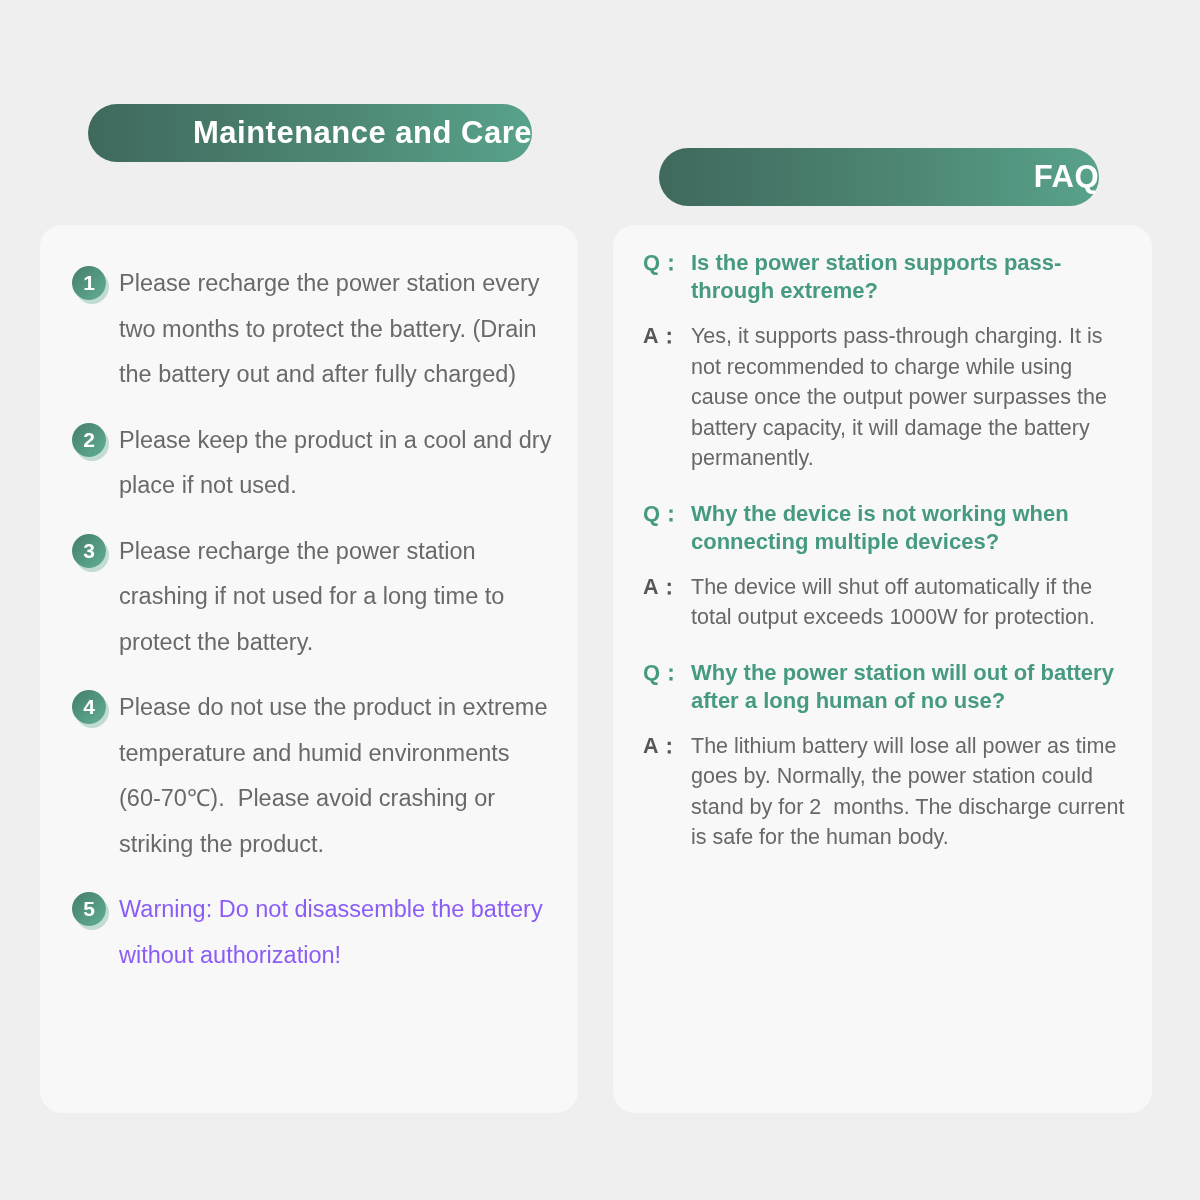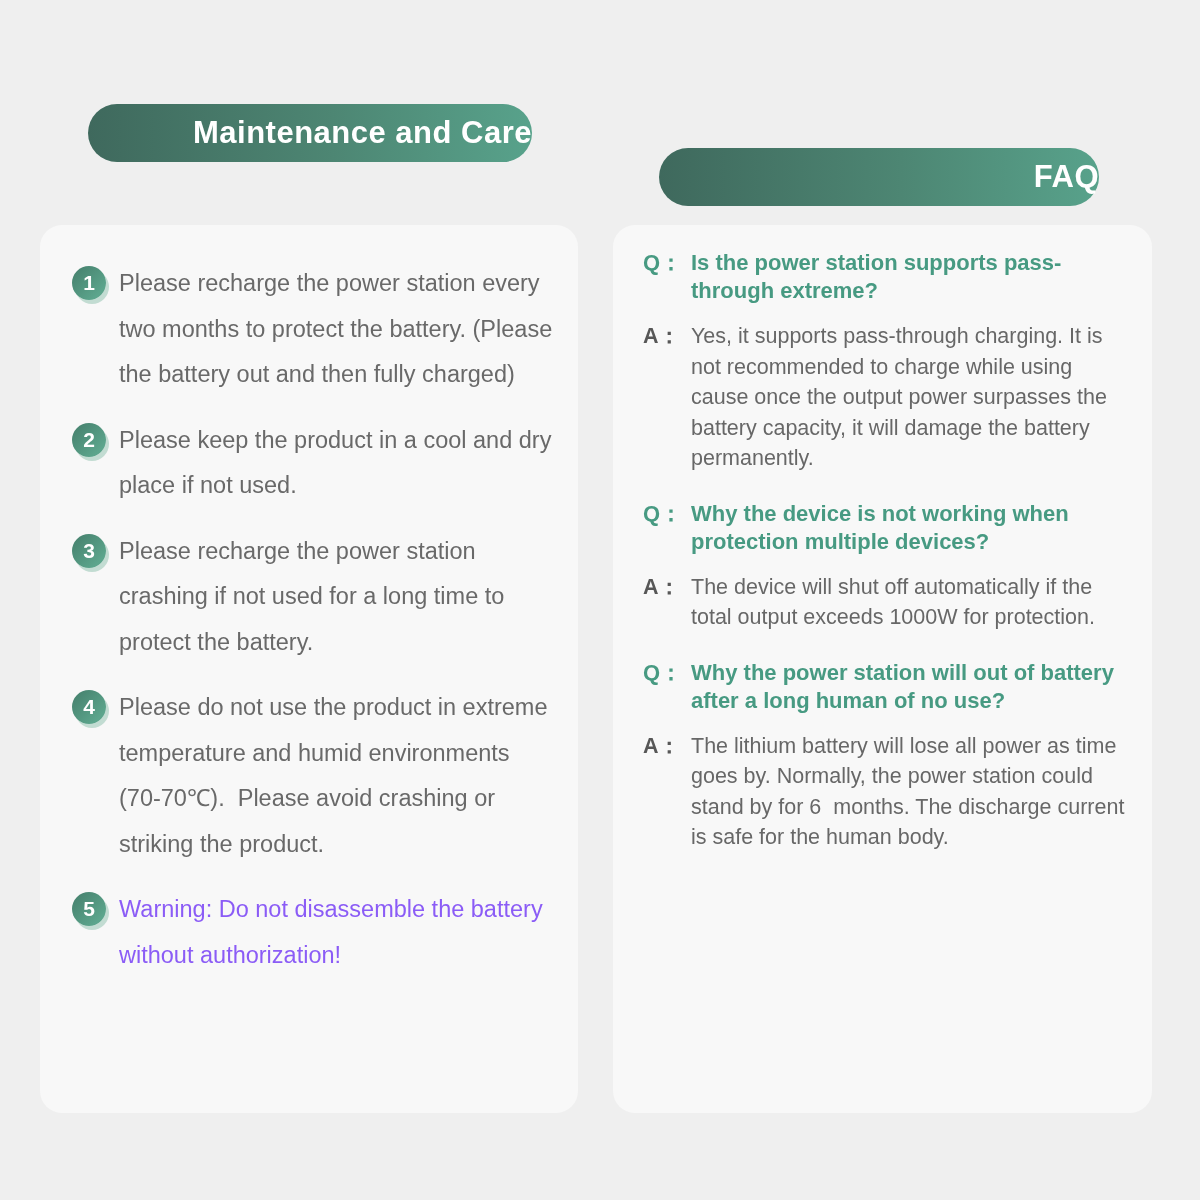--- a/index.html
+++ b/index.html
@@ -63,60 +63,60 @@
   <span>Maintenance and Care</span>
 </div>
 
 <div class="pill" id="pill-right">
   <span>FAQ</span>
 </div>
 
 <div class="card" id="card-left">
   <div class="m-item">
     <div class="badge">1</div>
-    <div class="m-text">Please recharge the power station every two months to protect the battery. (Please the battery out and then fully charged)</div>
+    <div class="m-text">Please recharge the power station every two months to protect the battery. (Drain the battery out and after fully charged)</div>
   </div>
   <div class="m-item">
     <div class="badge">2</div>
     <div class="m-text">Please keep the product in a cool and dry place if not used.</div>
   </div>
   <div class="m-item">
     <div class="badge">3</div>
     <div class="m-text">Please recharge the power station crashing if not used for a long time to protect the battery.</div>
   </div>
   <div class="m-item">
     <div class="badge">4</div>
-    <div class="m-text">Please do not use the product in extreme temperature and humid environments (70-70℃).  Please avoid crashing or striking the product.</div>
+    <div class="m-text">Please do not use the product in extreme temperature and humid environments (60-70℃).  Please avoid crashing or striking the product.</div>
   </div>
   <div class="m-item">
     <div class="badge">5</div>
     <div class="m-text warning">Warning: Do not disassemble the battery without authorization!</div>
   </div>
 </div>
 
 <div class="card" id="card-right">
   <div class="faq-q">
     <span class="q-label">Q：</span>
     <span class="q-text">Is the power station supports pass-through extreme?</span>
   </div>
   <div class="faq-a">
     <span class="a-label">A：</span>
     <span class="a-text">Yes, it supports pass-through charging. It is not recommended to charge while using cause once the output power surpasses the battery capacity, it will damage the battery permanently.</span>
   </div>
 
   <div class="faq-q">
     <span class="q-label">Q：</span>
-    <span class="q-text">Why the device is not working when protection multiple devices?</span>
+    <span class="q-text">Why the device is not working when connecting multiple devices?</span>
   </div>
   <div class="faq-a">
     <span class="a-label">A：</span>
     <span class="a-text">The device will shut off automatically if the total output exceeds 1000W for protection.</span>
   </div>
 
   <div class="faq-q">
     <span class="q-label">Q：</span>
     <span class="q-text">Why the power station will out of battery after a long human of no use?</span>
   </div>
   <div class="faq-a">
     <span class="a-label">A：</span>
-    <span class="a-text">The lithium battery will lose all power as time goes by. Normally, the power station could stand by for 6  months. The discharge current is safe for the human body.</span>
+    <span class="a-text">The lithium battery will lose all power as time goes by. Normally, the power station could stand by for 2  months. The discharge current is safe for the human body.</span>
   </div>
 </div>
 
 </body></html>

